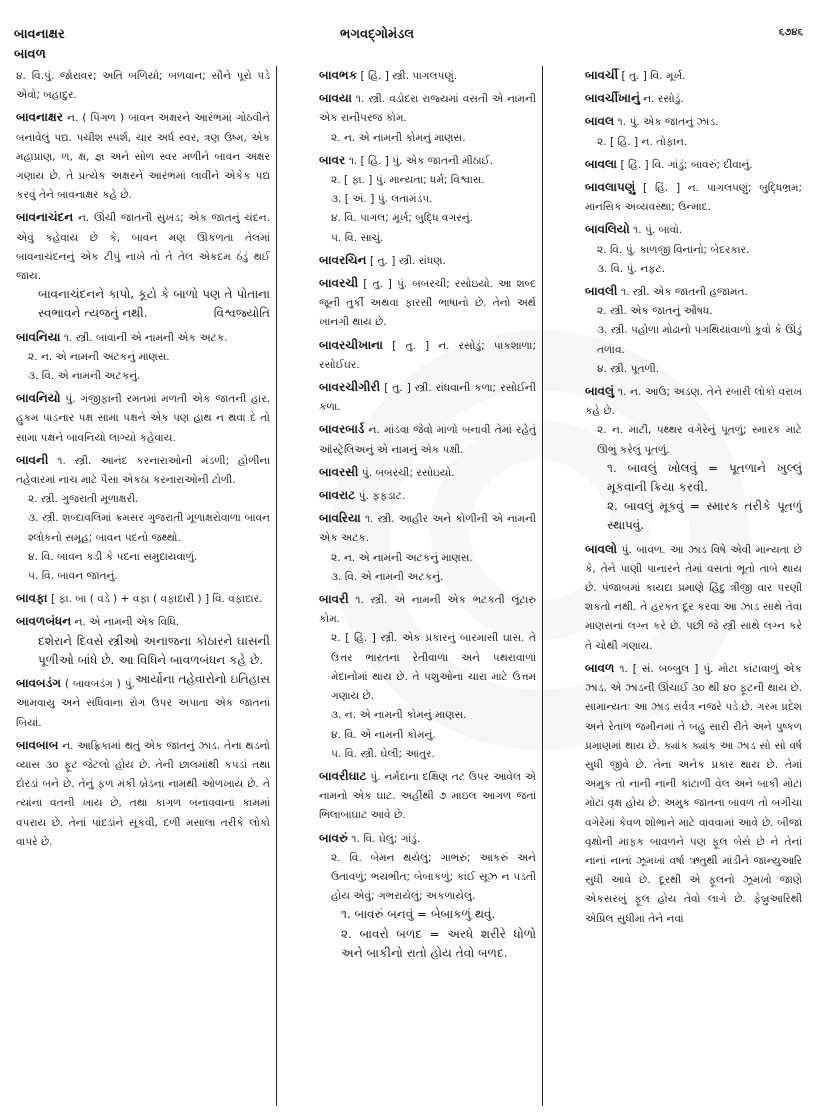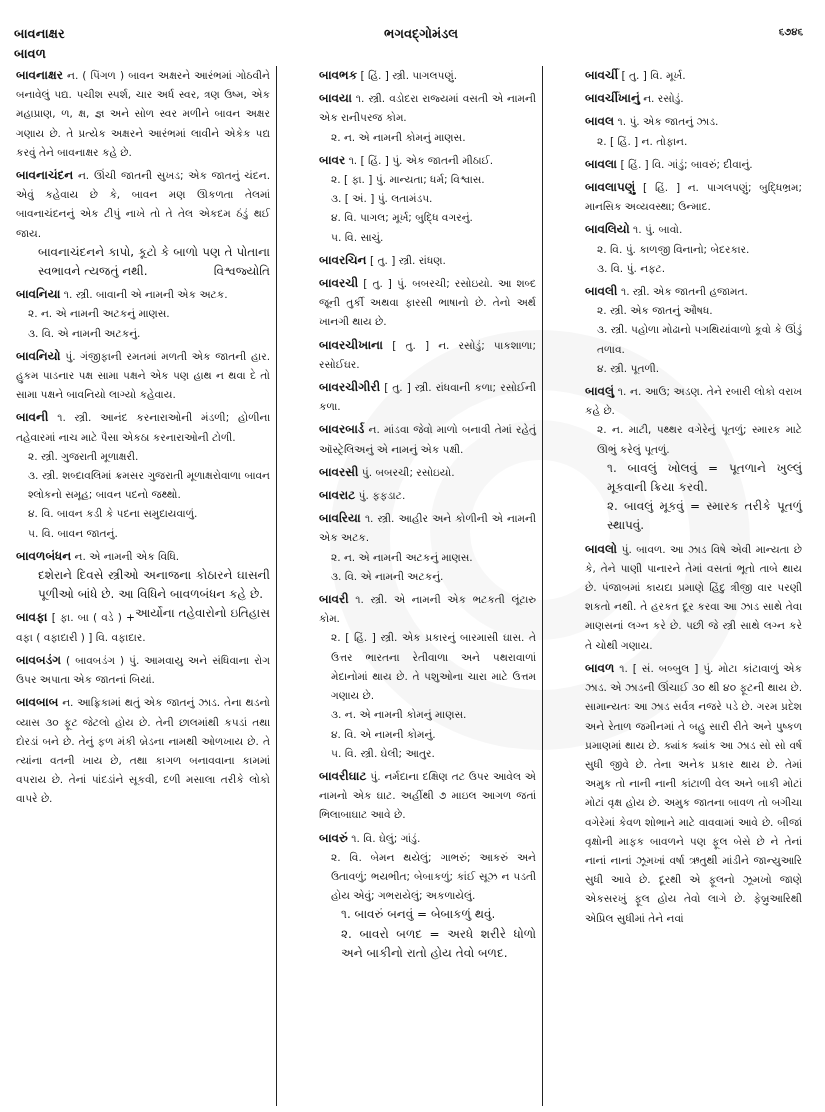--- a/index.html
+++ b/index.html
@@ -13,21 +13,21 @@
       pointer-events: none;
     }
     .watermark2 {
       position: absolute; left: 430px; top: 420px; width: 220px; height: 220px;
       border-radius: 50%; border: 40px solid rgba(0,0,0,0.03); box-sizing: border-box;
       pointer-events: none;
     }
     .header { position: absolute; top: 22px; left: 0; width: 825px; height: 40px; }
     .guide-first { position: absolute; left: 14px; top: 4px; font-size: 13px; font-weight: bold; }
     .guide-last { position: absolute; left: 14px; top: 24px; font-size: 13px; font-weight: bold; }
-    .running-title { position: absolute; left: 340px; top: 4px; font-size: 13px; font-weight: bold; margin-left: 44px; }
+    .running-title { position: absolute; left: 340px; top: 4px; font-size: 13px; font-weight: bold; }
     .page-number { position: absolute; right: 22px; top: 4px; font-size: 10px; font-weight: bold; }
     .columns { position: absolute; top: 66px; left: 10px; width: 808px; height: 1040px; display: flex; }
     .col { width: 266px; padding: 0 6px; box-sizing: border-box; font-size: 10.6px; line-height: 19.2px; text-align: justify; }
     .col + .col { border-left: 1.5px solid #222; padding-left: 42px; }
     .entry { margin-bottom: 4px; }
     .hw { font-weight: bold; font-size: 12px; }
     .sub { padding-left: 12px; }
     .quote { padding-left: 22px; font-size: 12px; }
   </style>
 </head>
@@ -39,20 +39,23 @@
 <div class="header">
   <div class="guide-first">બાવનાક્ષર</div>
   <div class="guide-last">બાવળ</div>
   <div class="running-title">ભગવદ્ગોમંડલ</div>
   <div class="page-number">૬૭૪૬</div>
 </div>
 
 <div class="columns">
   <div class="col">
       <div class="entry">
+        <div><span>૪. વિ.પું. જોરાવર; અતિ બળિયો; બળવાન; સૌને પૂરો પડે એવો; બહાદુર.</span></div>
+      </div>
+      <div class="entry">
         <div><span class="hw">બાવનાક્ષર</span> <span>ન. ( પિંગળ ) બાવન અક્ષરને આરંભમાં ગોઠવીને બનાવેલું પદ્ય. પચીશ સ્પર્શ, ચાર અર્ધ સ્વર, ત્રણ ઉષ્મ, એક મહાપ્રાણ, ળ, ક્ષ, જ્ઞ અને સોળ સ્વર મળીને બાવન અક્ષર ગણાય છે. તે પ્રત્યેક અક્ષરને આરંભમાં લાવીને એકેક પદ્ય કરવું તેને બાવનાક્ષર કહે છે.</span></div>
       </div>
       <div class="entry">
         <div><span class="hw">બાવનાચંદન</span> <span>ન. ઊંચી જાતની સુખડ; એક જાતનું ચંદન. એવું કહેવાય છે કે, બાવન મણ ઊકળતા તેલમાં બાવનાચંદનનું એક ટીપું નાખે તો તે તેલ એકદમ ઠંડું થઈ જાય.</span></div>
         <div class="quote"><span>બાવનાચંદનને કાપો, કૂટો કે બાળો પણ તે પોતાના સ્વભાવને ત્યજતું નથી.</span> <span style="float: right; margin-left: 17px;">વિશ્વજ્યોતિ</span></div>
       </div>
       <div class="entry">
         <div><span class="hw">બાવનિયા</span> <span>૧. સ્ત્રી. બાવાની એ નામની એક અટક.</span></div>
         <div class="sub">૨. ન. એ નામની અટકનું માણસ.</div>
         <div class="sub">૩. વિ. એ નામની અટકનું.</div>
@@ -61,25 +64,25 @@
         <div><span class="hw">બાવનિયો</span> <span>પું. ગંજીફાની રમતમાં મળતી એક જાતની હાર. હુકમ પાડનાર પક્ષ સામા પક્ષને એક પણ હાથ ન થવા દે તો સામા પક્ષને બાવનિયો લાગ્યો કહેવાય.</span></div>
       </div>
       <div class="entry">
         <div><span class="hw">બાવની</span> <span>૧. સ્ત્રી. આનંદ કરનારાઓની મંડળી; હોળીના તહેવારમાં નાચ માટે પૈસા એકઠા કરનારાઓની ટોળી.</span></div>
         <div class="sub">૨. સ્ત્રી. ગુજરાતી મૂળાક્ષરી.</div>
         <div class="sub">૩. સ્ત્રી. શબ્દાવલિમાં ક્રમસર ગુજરાતી મૂળાક્ષરોવાળા બાવન શ્લોકનો સમૂહ; બાવન પદનો જથ્થો.</div>
         <div class="sub">૪. વિ. બાવન કડી કે પદના સમુદાયવાળું.</div>
         <div class="sub">૫. વિ. બાવન જાતનું.</div>
       </div>
       <div class="entry">
+        <div><span class="hw">બાવફા</span> <span>[ ફા. બા ( વડે ) + વફા ( વફાદારી ) ] વિ. વફાદાર.</span></div>
+      </div>
+      <div class="entry">
         <div><span class="hw">બાવળબંધન</span> <span>ન. એ નામની એક વિધિ.</span></div>
         <div class="quote"><span>દશેરાને દિવસે સ્ત્રીઓ અનાજના કોઠારને ઘાસની પૂળીઓ બાંધે છે. આ વિધિને બાવળબંધન કહે છે.</span> <span style="float: right;">આર્યોના તહેવારોનો ઇતિહાસ</span></div>
-      </div>
-      <div class="entry">
-        <div><span class="hw">બાવફા</span> <span>[ ફા. બા ( વડે ) + વફા ( વફાદારી ) ] વિ. વફાદાર.</span></div>
       </div>
       <div class="entry">
         <div><span class="hw">બાવબડંગ</span> <span>( બાવબડંગ ) પું. આમવાયુ અને સંધિવાના રોગ ઉપર અપાતા એક જાતનાં બિયાં.</span></div>
       </div>
       <div class="entry">
         <div><span class="hw">બાવબાબ</span> <span>ન. આફ્રિકામાં થતું એક જાતનું ઝાડ. તેના થડનો વ્યાસ ૩૦ ફૂટ જેટલો હોય છે. તેની છાલમાંથી કપડાં તથા દોરડાં બને છે. તેનું ફળ મંકી બ્રેડના નામથી ઓળખાય છે. તે ત્યાંના વતની ખાય છે, તથા કાગળ બનાવવાના કામમાં વપરાય છે. તેનાં પાંદડાંને સૂકવી, દળી મસાલા તરીકે લોકો વાપરે છે.</span></div>
       </div>
     </div>
   <div class="col">
       <div class="entry">

